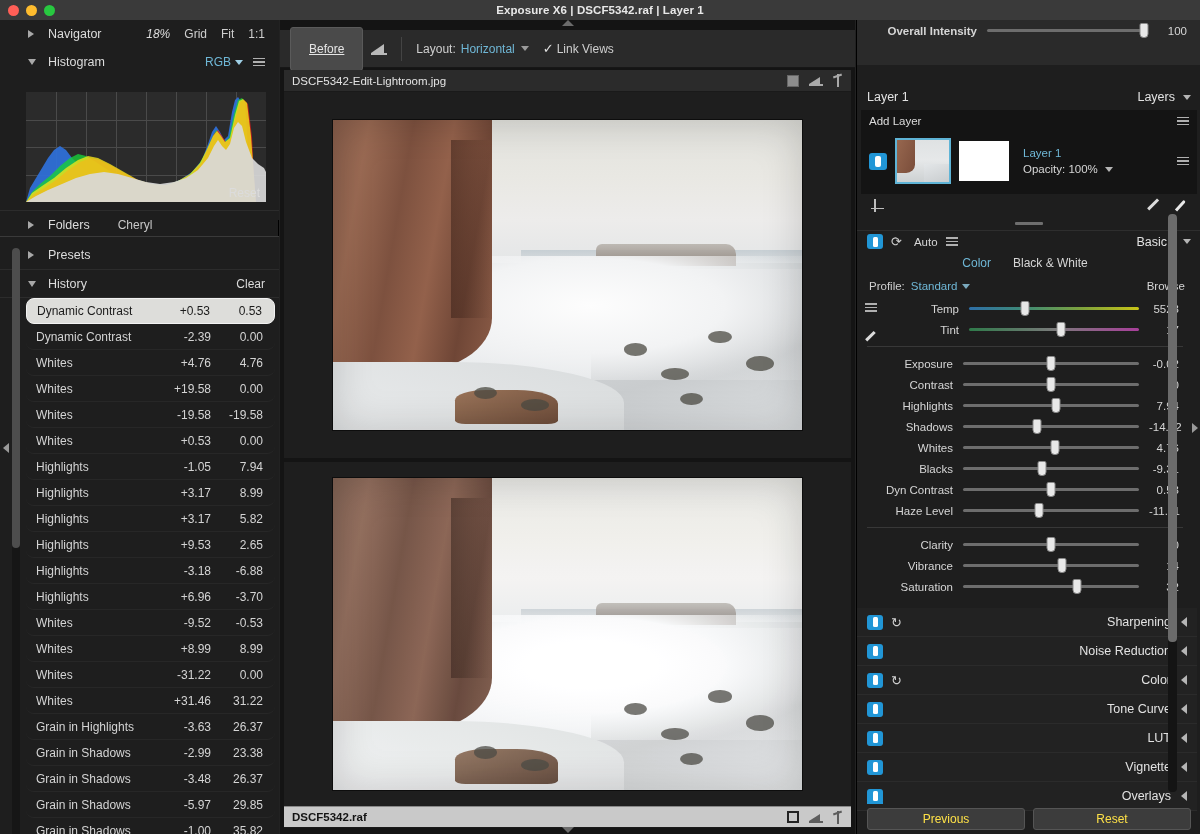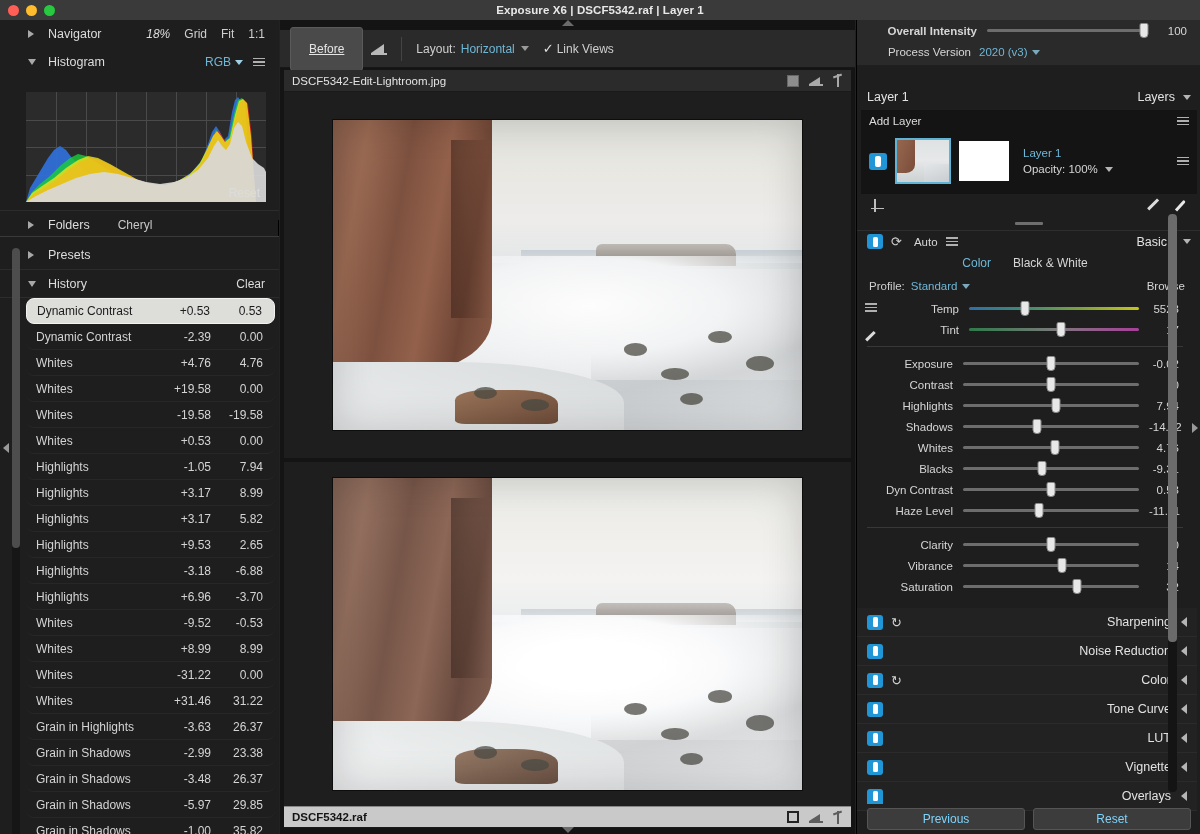--- a/index.html
+++ b/index.html
@@ -286,21 +286,21 @@
   .ps-title { margin-left:auto; font-size:12.5px; color:#e2e2e2; }
   .ps-caret { width:0;height:0;border-right:6px solid #b5b5b5;border-top:5px solid transparent;border-bottom:5px solid transparent; margin-left:10px;}
   .strips { position:absolute; left:0; top:588px; width:340px; }
 
   .rscroll-track { position:absolute; left:1168px; top:214px; width:9px; height:578px; background:#141414; border-radius:4px; }
   .rscroll-thumb { position:absolute; left:1168px; top:214px; width:9px; height:428px; background:#6b6b6b; border-radius:4px; }
   .collapse-right { position:absolute; left:1190px; top:420px; width:10px;height:16px; display:flex;align-items:center;justify-content:center;}
   .collapse-right i { width:0;height:0;border-left:6px solid #9a9a9a;border-top:5px solid transparent;border-bottom:5px solid transparent;}
 
   .footer-btns { position:absolute; left:0; bottom:4px; width:344px; height:22px; display:flex; gap:8px; padding:0 10px; }
-  .fbtn { flex:1; background:#3c3c3c; border:1px solid #555; border-radius:3px; color:#7dd3fc; font-size:12px; display:flex; align-items:center; justify-content:center; }
+  .fbtn { flex:1; background:#3c3c3c; border:1px solid #555; border-radius:3px; color:#fde047; font-size:12px; display:flex; align-items:center; justify-content:center; }
   .blue-line { position:absolute; left:10px; bottom:30px; width:16px; height:2px; background:#2196d6; }
 </style>
 </head>
 <body>
 
 <div class="app">
 
   <div class="titlebar">
     <div class="traffic">
       <span class="dot red"></span>
@@ -586,25 +586,20 @@
   <div class="right-panel">
 
     <div class="rp-sect-a">
       <div class="slider-row">
         <span class="sr-label" style="width:110px;font-weight:bold;">Overall Intensity</span>
         <span class="sr-track">
             <span class="sr-knob" style="left:98%;"></span>
           </span>
         <span class="sr-val">100</span>
       </div>
-      <div class="pv-row">
-        <span class="sr-label" style="width:104px;">Process Version</span>
-        <span class="pv-val">2020 (v3)</span>
-        <span class="caret-sm" style="border-top-color:#7aa9bd;"></span>
-      </div>
     </div>
 
     <div class="layers-hdr">
       <span>Layer 1</span>
       <span class="right">
         <span>Layers</span>
         <span class="caret-sm" style="border-top-color:#b5b5b5;margin-left:8px;"></span>
       </span>
     </div>
 

